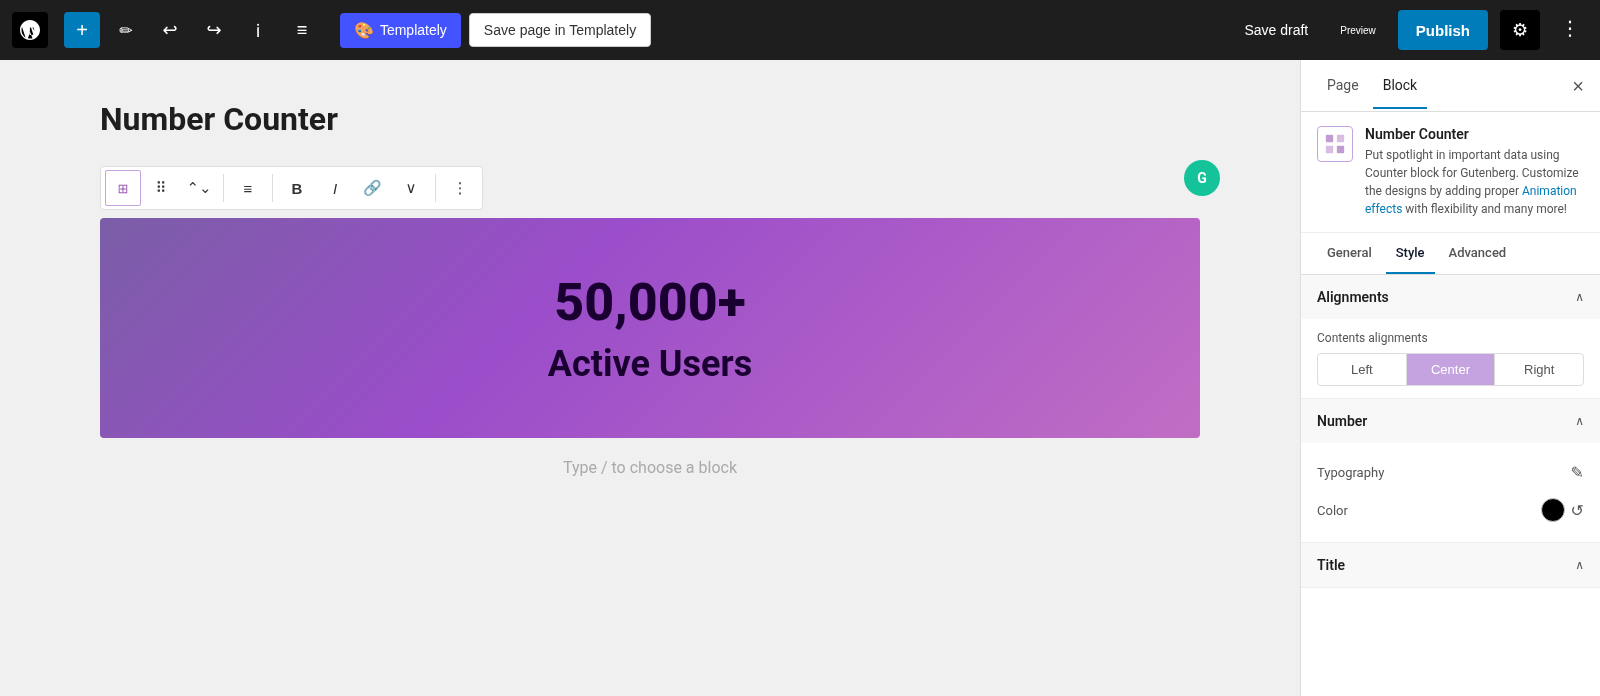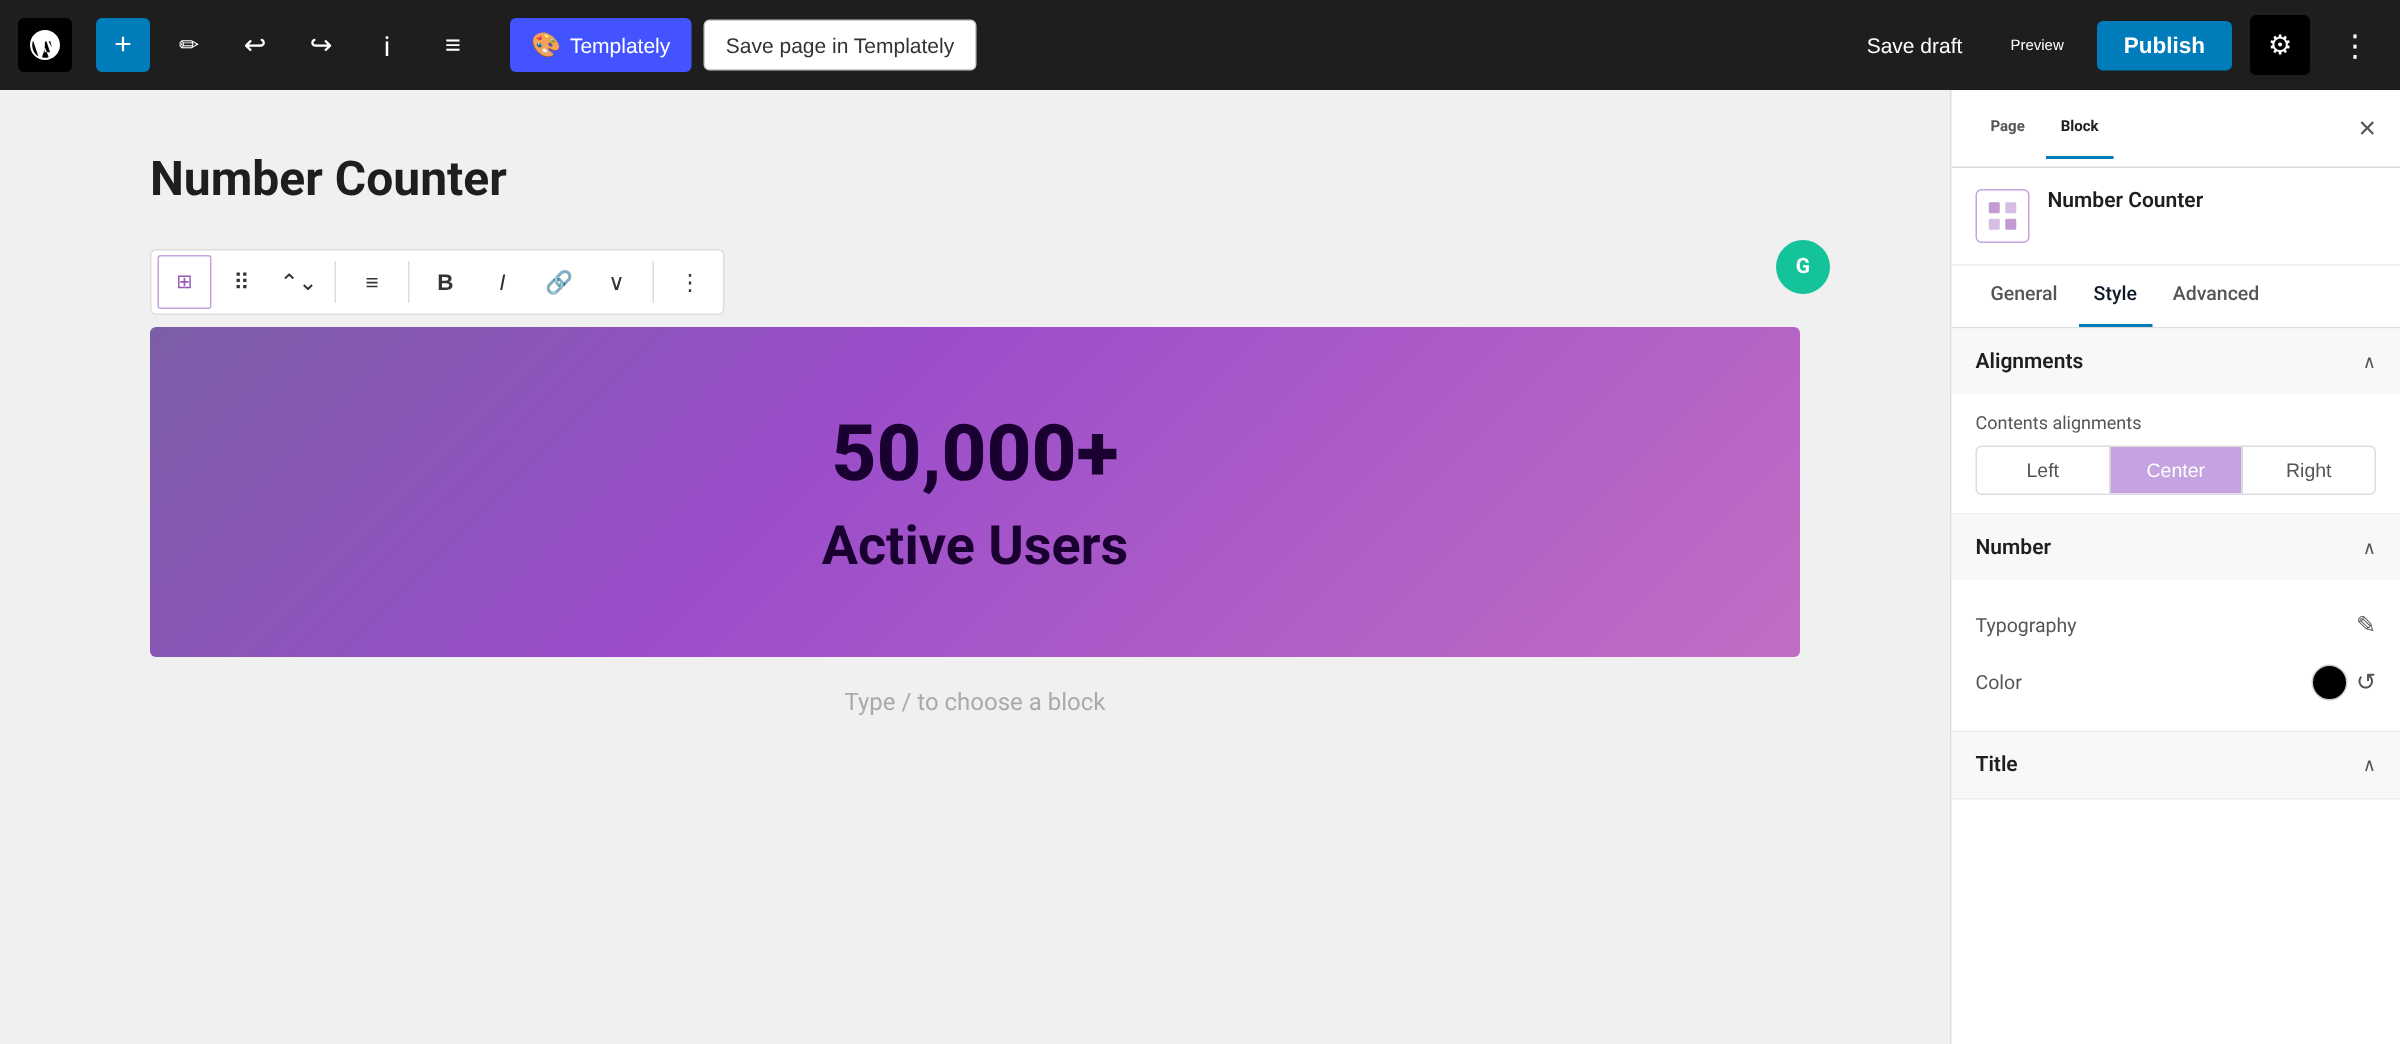--- a/index.html
+++ b/index.html
@@ -59,21 +59,20 @@
       border: 1px solid #ccc;
       border-radius: 4px;
       padding: 8px 14px;
       font-size: 14px;
       font-weight: 500;
       cursor: pointer;
     }
     .toolbar-right {
       margin-left: auto;
       display: flex;
-      align-items: center;
       gap: 12px;
     }
     .save-draft-btn {
       background: transparent;
       border: none;
       color: #fff;
       font-size: 14px;
       cursor: pointer;
       padding: 6px 10px;
     }
@@ -238,22 +237,22 @@
     }
     .sidebar-header {
       display: flex;
       align-items: center;
       border-bottom: 1px solid #ddd;
       padding: 0 16px;
       height: 52px;
       flex-shrink: 0;
     }
     .sidebar-tab {
-      font-size: 10px;
-      font-weight: 700;
+      font-size: 14px;
+      font-weight: 400;
       color: #555;
       padding: 14px 10px;
       cursor: pointer;
       border-bottom: 2px solid transparent;
       margin-right: 4px;
     }
     .sidebar-tab.active {
       color: #1e1e1e;
       border-bottom: 2px solid #007cba;
     }
@@ -539,20 +538,25 @@
       <div class="block-info-icon">
         <svg width="22" height="22" viewBox="0 0 24 24">
           <rect x="2" y="2" width="8" height="8" rx="1" fill="#9b59b6" opacity="0.6"></rect>
           <rect x="14" y="2" width="8" height="8" rx="1" fill="#9b59b6" opacity="0.4"></rect>
           <rect x="2" y="14" width="8" height="8" rx="1" fill="#9b59b6" opacity="0.4"></rect>
           <rect x="14" y="14" width="8" height="8" rx="1" fill="#9b59b6" opacity="0.6"></rect>
         </svg>
       </div>
       <div class="block-info-text">
         <div class="block-info-title">Number Counter</div>
+        <div class="block-info-desc">
+          <span>Put spotlight in important data using Counter block for Gutenberg. Customize the designs by adding proper</span>
+          <a href="#">Animation effects</a>
+          <span>with flexibility and many more!</span>
+        </div>
       </div>
     </div>
 
     <div class="block-settings-tabs">
       <div class="block-settings-tab">General</div>
       <div class="block-settings-tab active">Style</div>
       <div class="block-settings-tab">Advanced</div>
     </div>
 
     <div class="sidebar-section">

